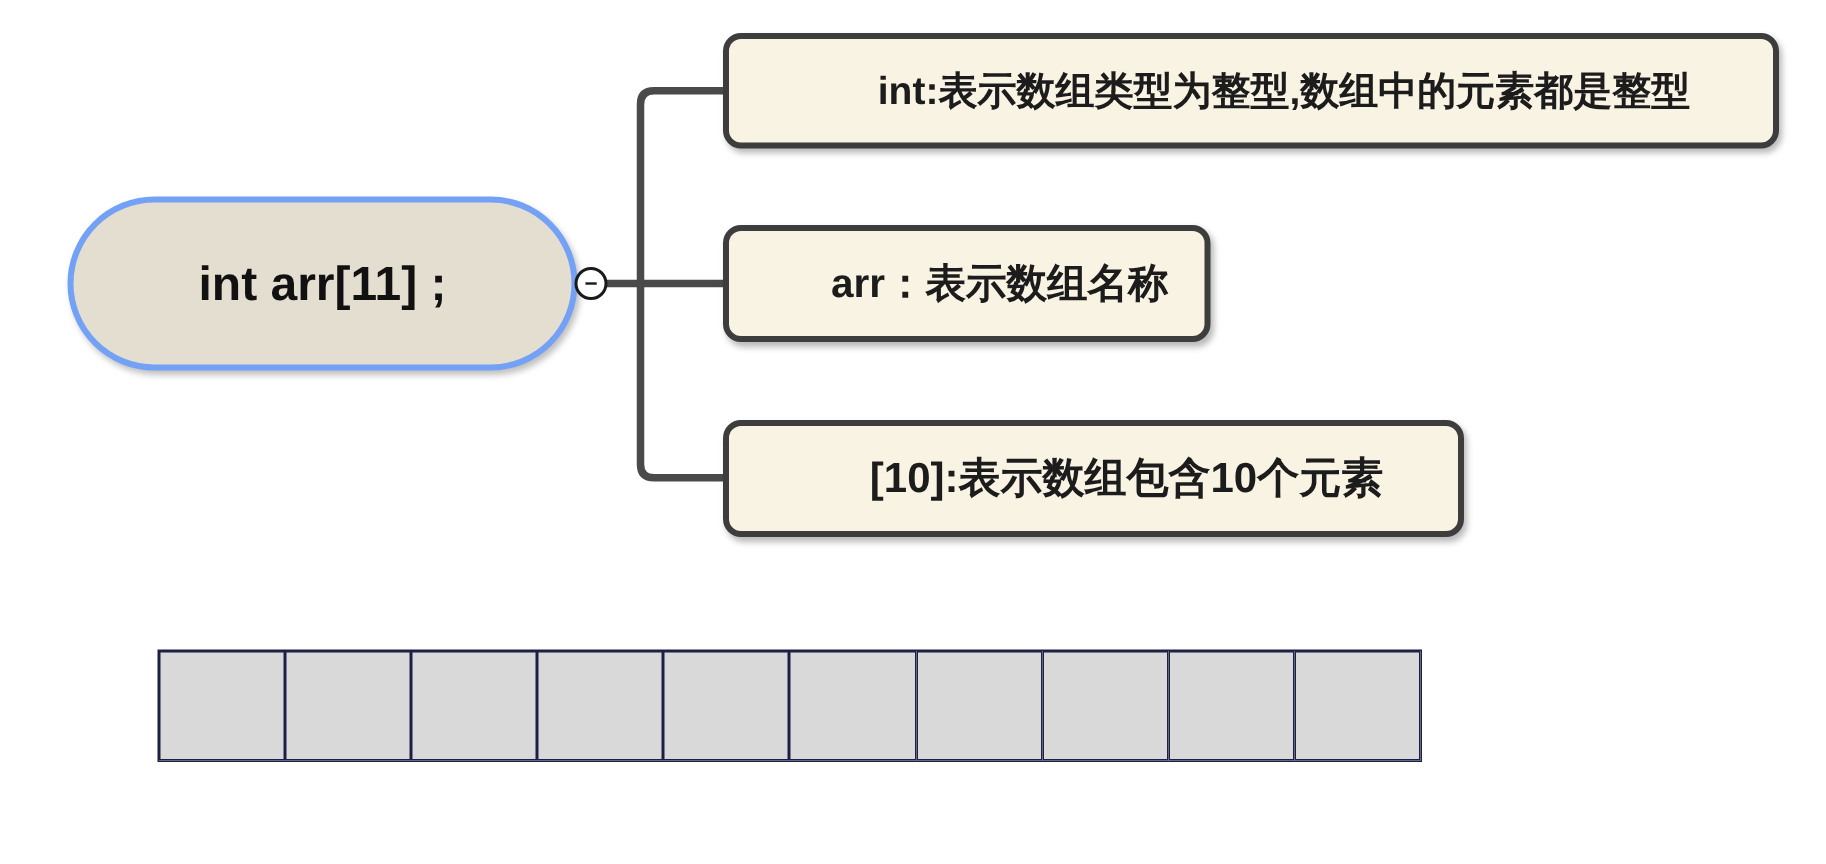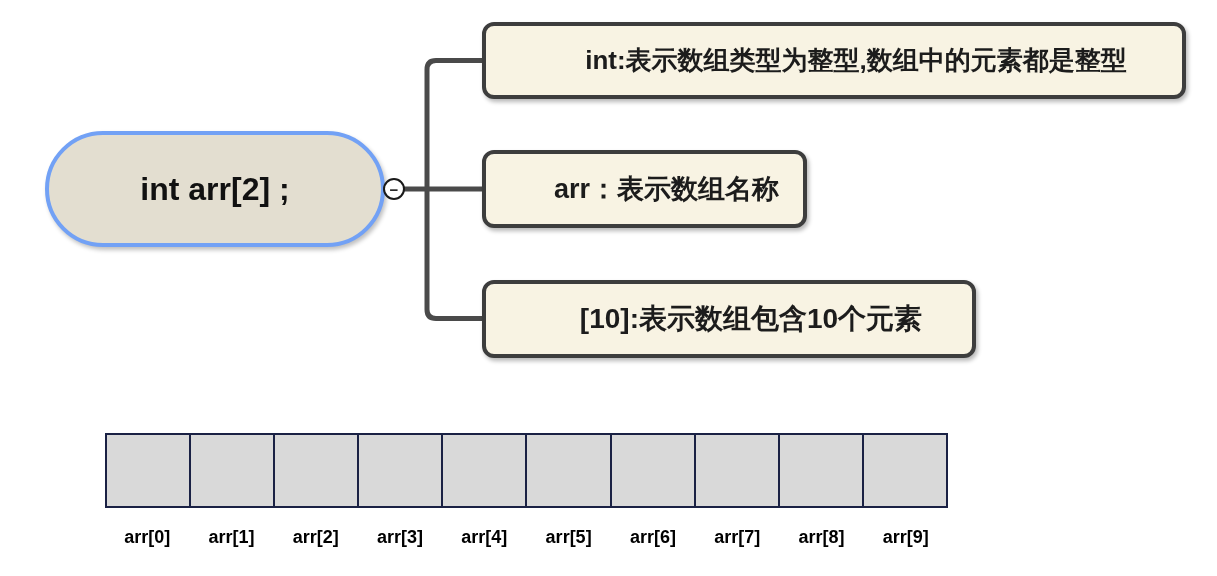--- a/index.html
+++ b/index.html
@@ -92,21 +92,21 @@
 <body>
 
 <div id="canvas">
 
   <svg id="connectors" viewBox="0 0 1217 576" xmlns="http://www.w3.org/2000/svg">
     <path d="M 381 189 L 482 189" fill="none" stroke="#4a4a4a" stroke-width="5"></path>
     <path d="M 482 60.5 L 436 60.5 Q 427 60.5 427 69.5 L 427 309.5 Q 427 318.5 436 318.5 L 482 318.5" fill="none" stroke="#4a4a4a" stroke-width="5"></path>
   </svg>
 
   <div class="root-node">
-    <span>int arr[2] ;</span>
+    <span>int arr[11] ;</span>
   </div>
 
   <div class="toggle">
     <span>−</span>
   </div>
 
   <div id="branch-0" class="branch-box">
     <span>int:表示数组类型为整型,数组中的元素都是整型</span>
   </div>
   <div id="branch-1" class="branch-box">
@@ -122,26 +122,14 @@
     <div class="array-cell"></div>
     <div class="array-cell"></div>
     <div class="array-cell"></div>
     <div class="array-cell"></div>
     <div class="array-cell"></div>
     <div class="array-cell"></div>
     <div class="array-cell"></div>
     <div class="array-cell"></div>
   </div>
 
-  <div class="label-row">
-    <span class="index-label">arr[0]</span>
-    <span class="index-label">arr[1]</span>
-    <span class="index-label">arr[2]</span>
-    <span class="index-label">arr[3]</span>
-    <span class="index-label">arr[4]</span>
-    <span class="index-label">arr[5]</span>
-    <span class="index-label">arr[6]</span>
-    <span class="index-label">arr[7]</span>
-    <span class="index-label">arr[8]</span>
-    <span class="index-label">arr[9]</span>
-  </div>
 
 </div>
 
 </body></html>

